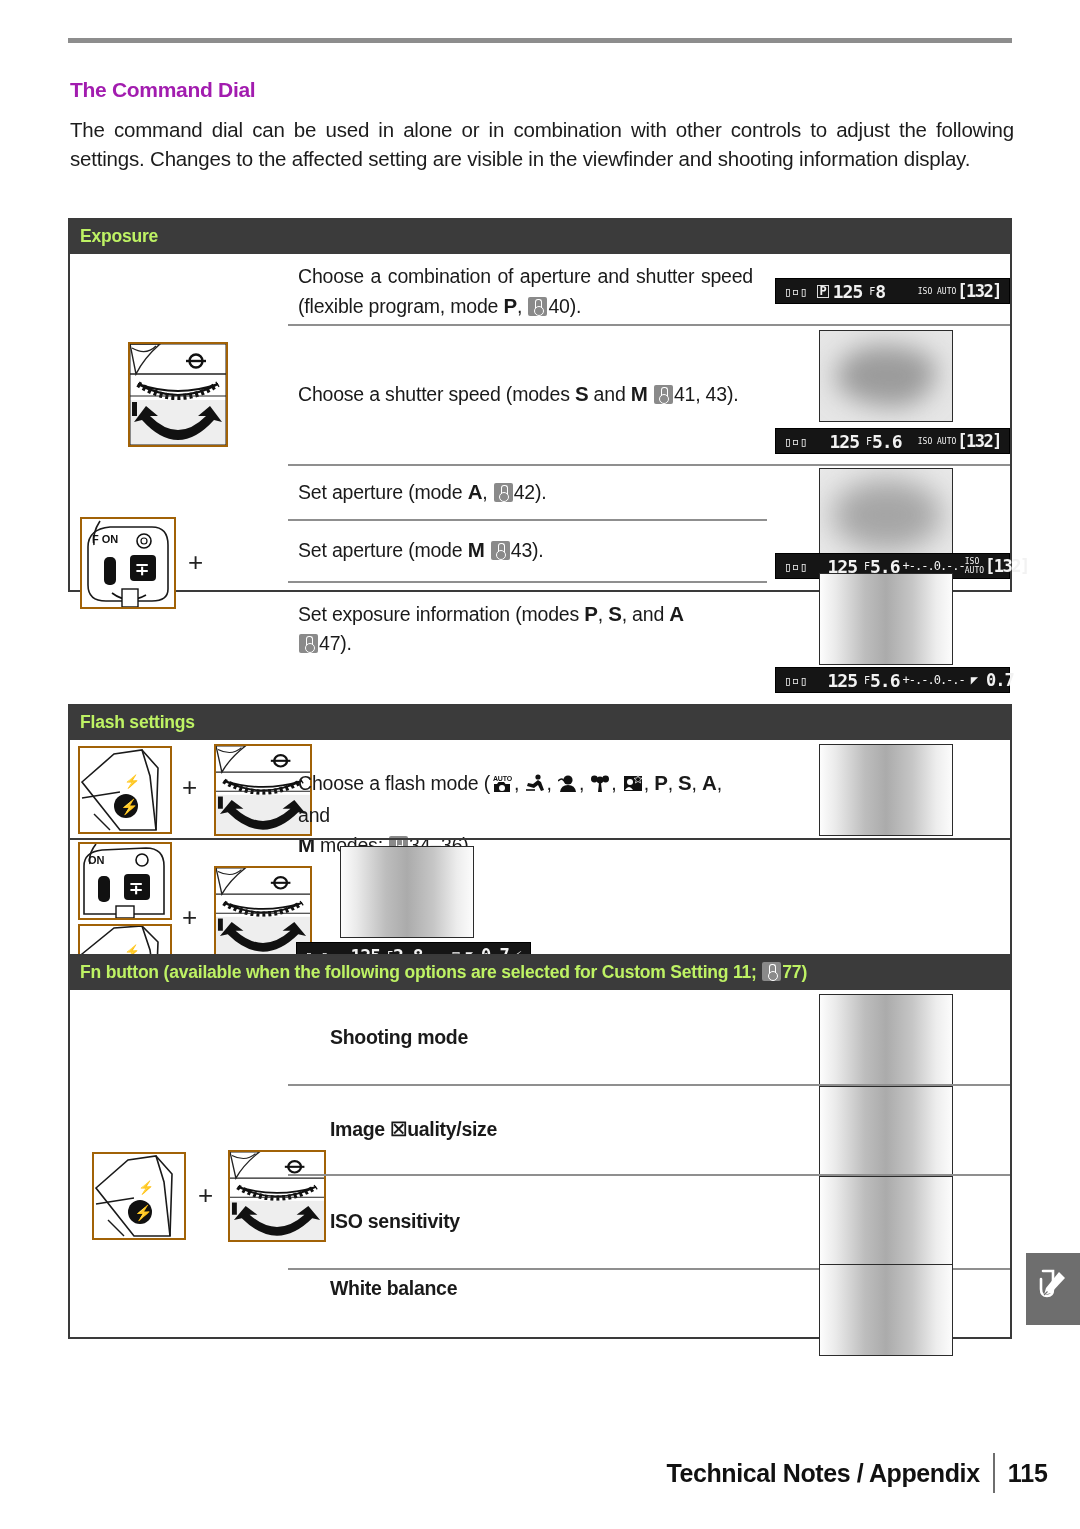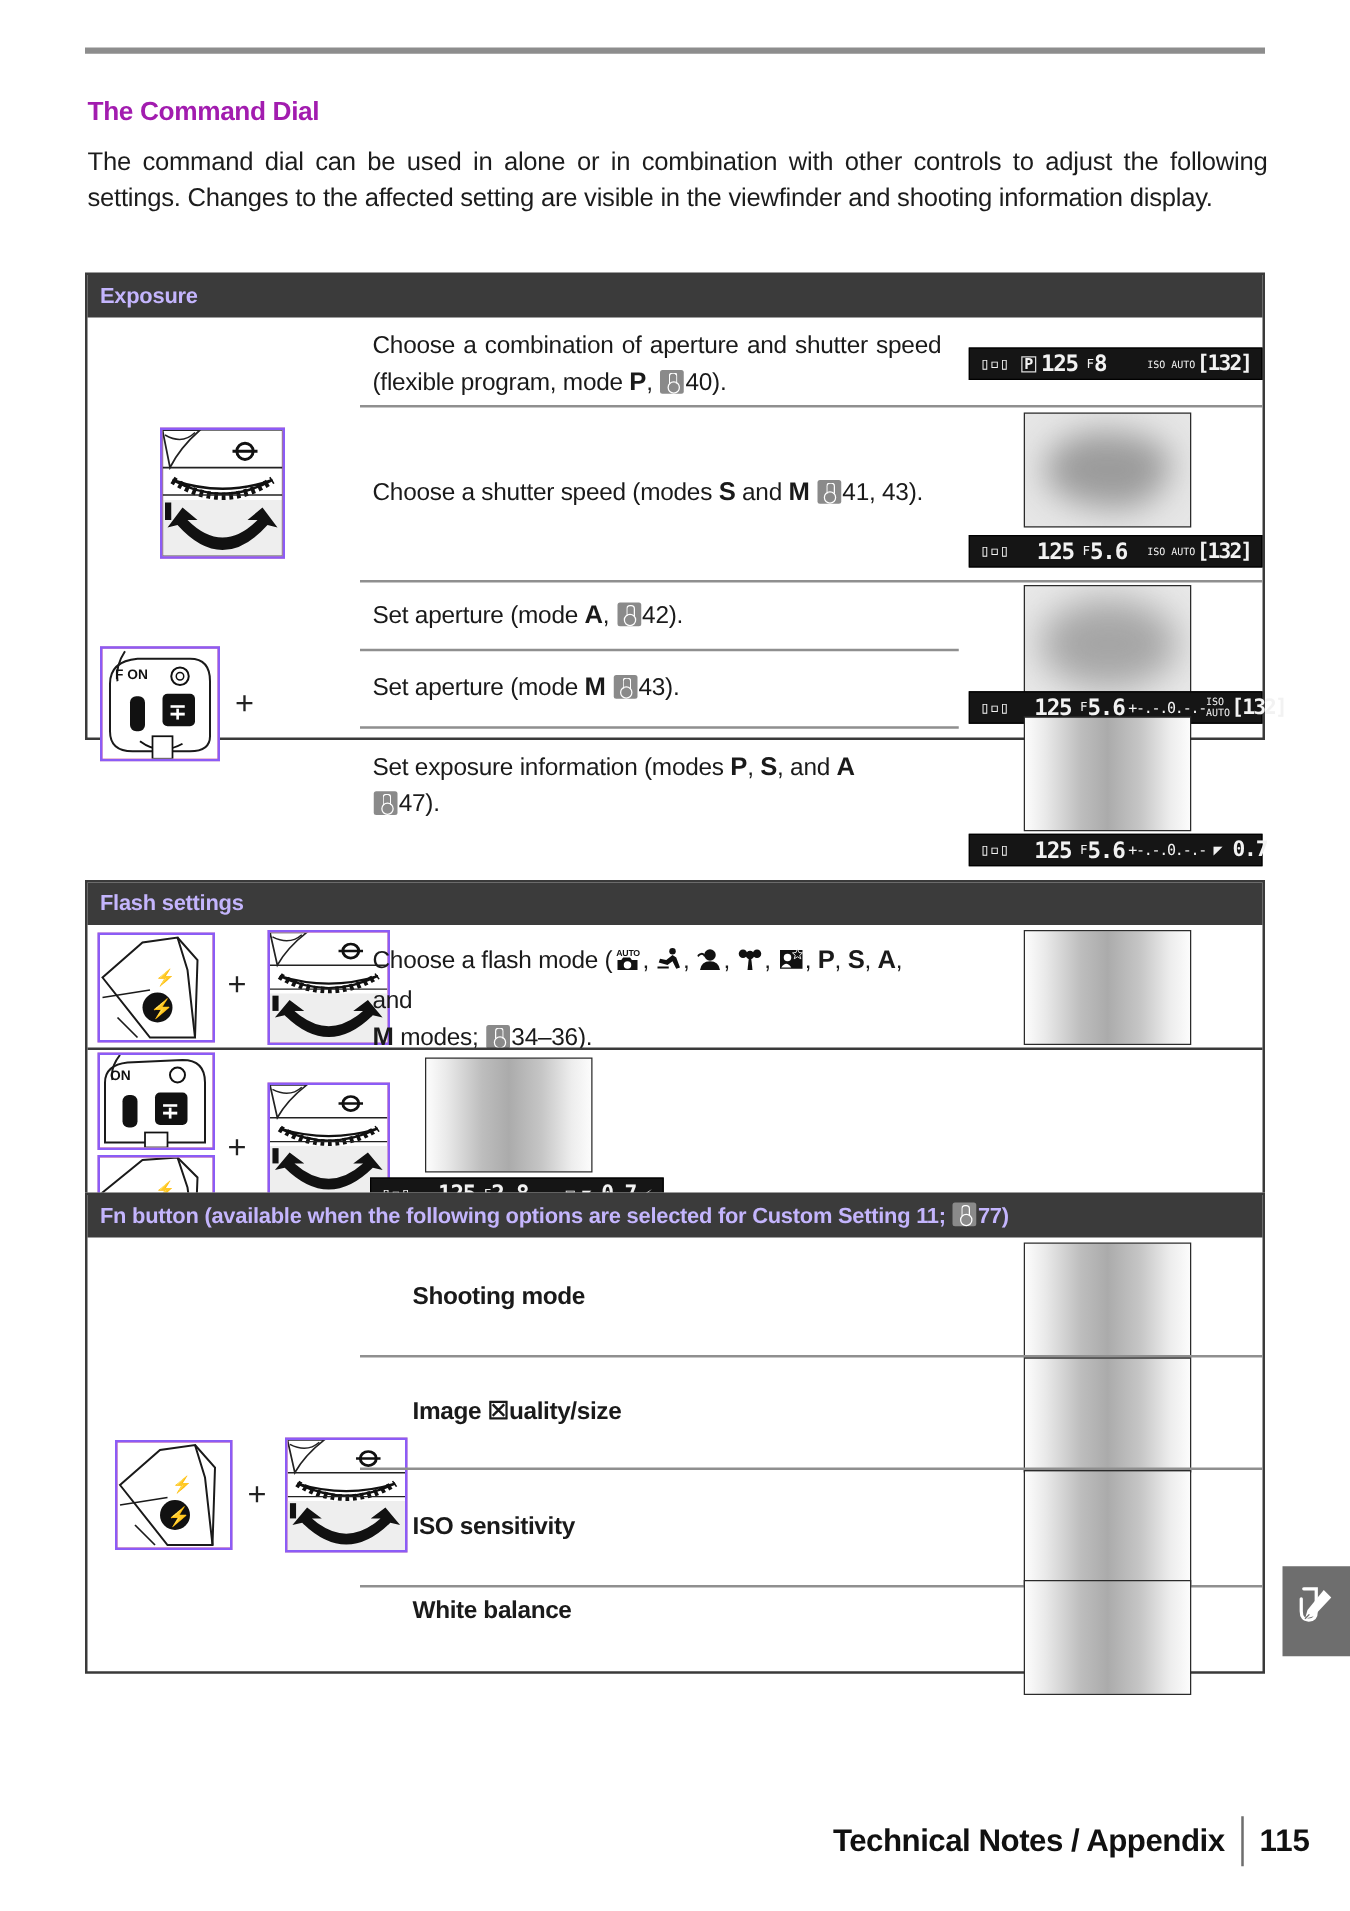--- a/index.html
+++ b/index.html
@@ -28,21 +28,21 @@
     font-size: 20.5px; line-height: 29px; color: #1c1c1c;
     text-align: justify; letter-spacing: -0.2px;
   }
 
   
   .tbl {
     position: absolute; left: 68px; width: 944px;
     border: 2px solid #3a3a3a; background: #fff;
   }
   .tbl-head {
-    background: #3b3b3b; color: #c4b5fd;
+    background: #3b3b3b; color: #bef264;
     font-size: 17.5px; font-weight: bold; letter-spacing: -0.2px;
     padding: 6px 10px 7px 10px;
   }
   .tbl-body { position: relative; }
 
   .trow { display: flex; position: relative; }
   .cell-pic {
     flex: 0 0 218px; position: relative;
   }
   .cell-txt {
@@ -54,21 +54,21 @@
   .cell-txt.just { text-align: justify; }
   .cell-lcd {
     flex: 0 0 243px; position: relative;
   }
   .hr-inner {
     position: absolute; height: 2px; background: #8f8f8f;
   }
 
   
   .illus {
-    border: 2px solid #8b5cf6; background: #fca5a5;
+    border: 2px solid #a16207; background: #7dd3fc;
     position: relative; overflow: hidden;
   }
   .plus {
     position: absolute; font-size: 26px; color: #222;
     font-family: "Liberation Sans", sans-serif;
   }
 
   
   .dial-svg, .cam-svg { display: block; }
 
@@ -344,21 +344,21 @@
               <line x1="56" y1="17" x2="76" y2="17" stroke="#111" stroke-width="2.4"></line>
               <path d="M8 40 Q48 62 88 40 Q48 54 8 40 Z" fill="#fff" stroke="#111" stroke-width="2"></path>
               <path d="M8 40 Q48 66 88 40" fill="none" stroke="#111" stroke-width="6" stroke-dasharray="3 3"></path>
               <path d="M0 52 L96 52" stroke="#222" stroke-width="1.2"></path>
               <rect x="0" y="56" width="96" height="45" fill="#eeeeee"></rect>
               <path d="M16 62 L28 72 L20 72 Q34 86 48 86 Q62 86 76 72 L68 72 L80 62 L92 78 L84 76 Q66 96 48 96 Q30 96 12 76 L4 78 Z" fill="#111"></path>
               <rect x="2" y="58" width="5" height="14" fill="#111"></rect>
             </svg>
           </div>
         </div>
-        <div class="cell-txt" style="align-items:flex-start;padding-top:13px;">
+        <div class="cell-txt" style="align-items:flex-start;padding-top:28px;">
           <div>
             <span>Choose a flash mode (</span><span class="icn-auto">
               <svg width="22" height="20" viewBox="0 0 22 20">
                   <text x="2" y="8" font-family="Liberation Sans" font-size="7" font-weight="bold" fill="#111">AUTO</text>
                   <path d="M3 11 L6 11 L7.5 9 L13 9 L14.5 11 L19 11 L19 19 L3 19 Z" fill="#111"></path>
                   <circle cx="11" cy="15" r="3" fill="#fff"></circle>
                 </svg></span><span>, </span><span class="icn-sport">
               <svg width="20" height="20" viewBox="0 0 20 20">
                   <circle cx="13" cy="4" r="2.6" fill="#111"></circle>
                   <path d="M13 7 L8 11 L3 10 L2 13 L9 15 L13 12 L16 18 L19 17 L16 9 Z" fill="#111"></path>

